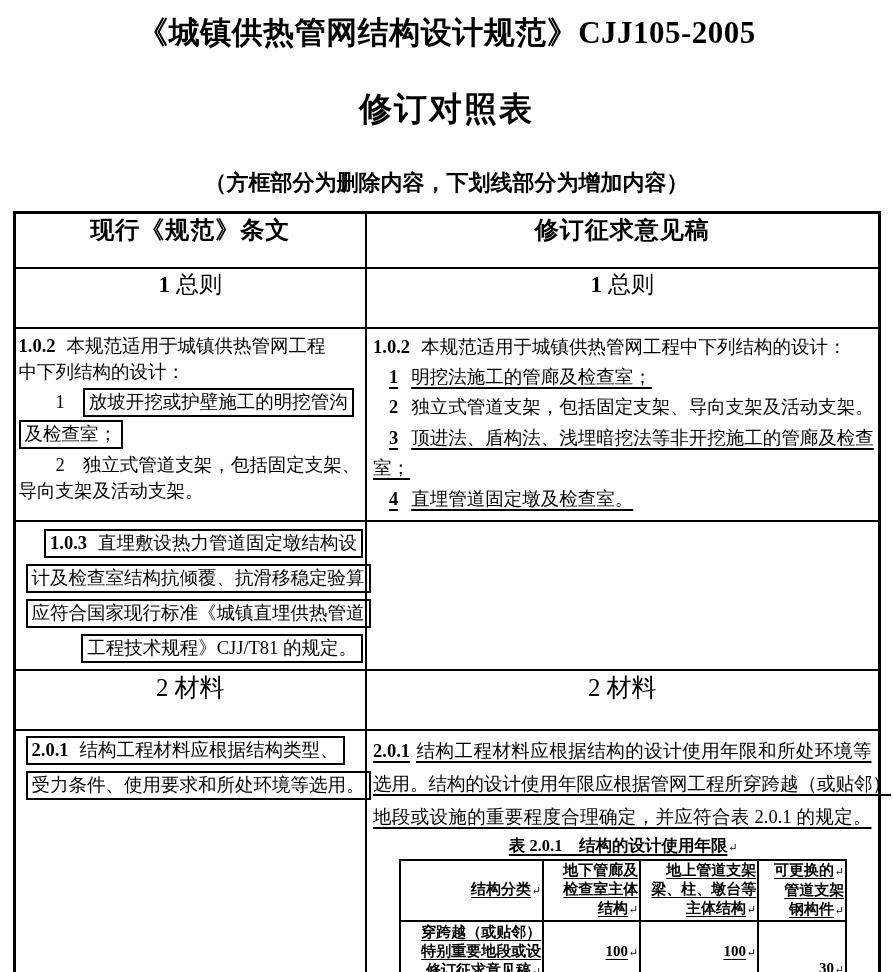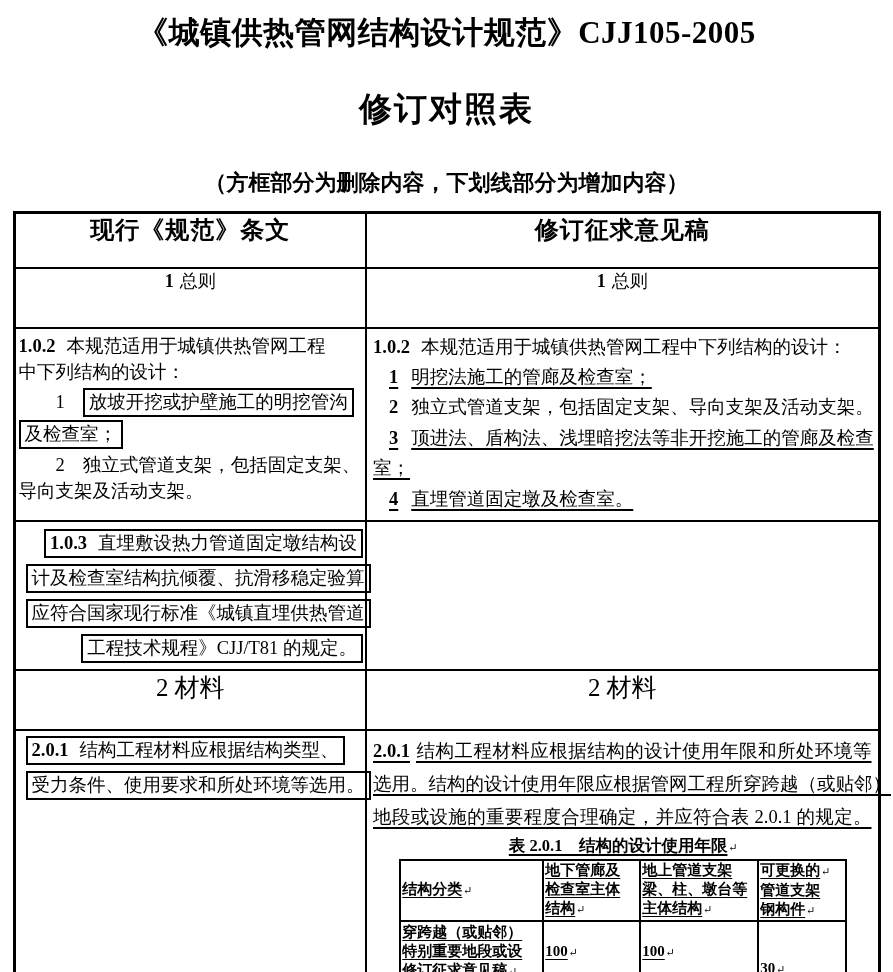--- a/index.html
+++ b/index.html
@@ -10,21 +10,21 @@
   .doc-title { text-align:center; font-size:31px; font-weight:bold; padding-top:12px; letter-spacing:0.5px; }
   .doc-subtitle { text-align:center; font-size:33px; font-weight:bold; margin-top:33px; letter-spacing:2px; }
   .legend { text-align:center; font-size:22px; font-weight:bold; margin-top:36px; }
 
   table.main { width:865px; margin:13px auto 0; border-collapse:collapse; table-layout:fixed;
     border:3px solid #000; }
   table.main > tbody > tr > td { border:2px solid #000; vertical-align:top; }
   col.c-left { width:352px; } col.c-right { width:513px; }
 
   td.th { height:55px; vertical-align:middle; text-align:center; font-size:24px; font-weight:bold; letter-spacing:1px; }
-  td.sec { height:60px; vertical-align:middle; text-align:center; font-size:18px; }
+  td.sec { height:60px; vertical-align:middle; text-align:center; font-size:23px; }
   td.sec.mat { height:60px; font-size:25px; }
   .secnum-bold { font-weight:bold; margin-right:6px; }
   .secnum { margin-right:6px; }
 
   td.cell { font-size:18.5px; }
   .cnum { font-weight:bold; margin-right:11px; }
   .cnum2 { font-weight:bold; margin-right:6px; }
   .inum { margin-right:18px; }
   .rnum { font-weight:bold; margin-right:13px; }
 
@@ -47,21 +47,21 @@
   .c201r { padding:4px 4px 0 6px; }
   .c201r .pl { line-height:33px; white-space:nowrap; text-align-last:justify; padding-right:2px; }
 
   .u { text-decoration:underline; text-underline-offset:4px; text-decoration-thickness:1.5px; }
 
   .tcap { text-align:center; font-size:16.5px; font-weight:bold; line-height:21px; margin-top:1px; }
   .tcap .u { text-underline-offset:3px;text-align:right; }
 
   table.inner { border-collapse:collapse; margin:1px auto 0; width:446px; table-layout:fixed;
     font-size:15px; font-weight:bold; line-height:19px; }
-  table.inner td { border:2px solid #000; text-align:left; vertical-align:middle; padding:0 1px;margin-left:28px; }
+  table.inner td { border:2px solid #000; text-align:right; vertical-align:middle; padding:0 1px;margin-left:28px; }
   table.inner .u { text-underline-offset:3px; text-decoration-thickness:1.2px; }
   tr.ihr > td { height:58px; }
   tr.ir1 > td { height:62px; }
   tr.ir2 > td { height:34px;text-decoration:underline; }
   tr.ir3 > td { height:30px; }
 
   .rm { font-size:11px; font-weight:normal; text-decoration:none; margin-left:1px; }
 </style>
 </head>
 <body>

